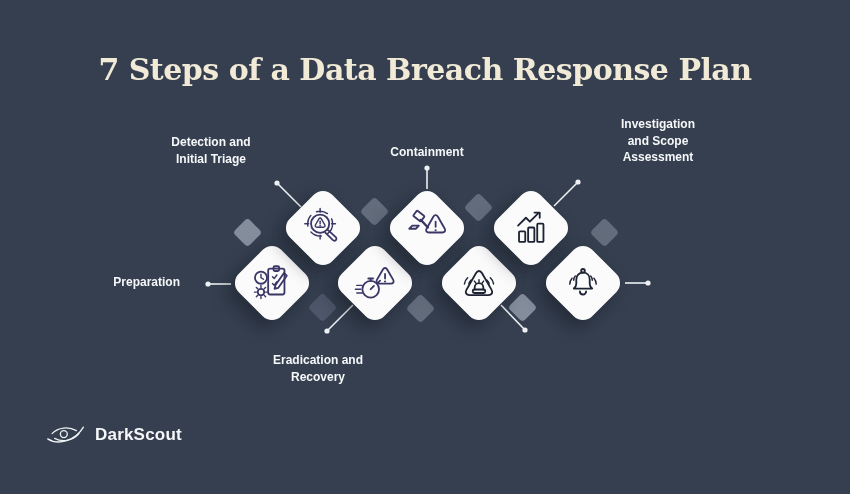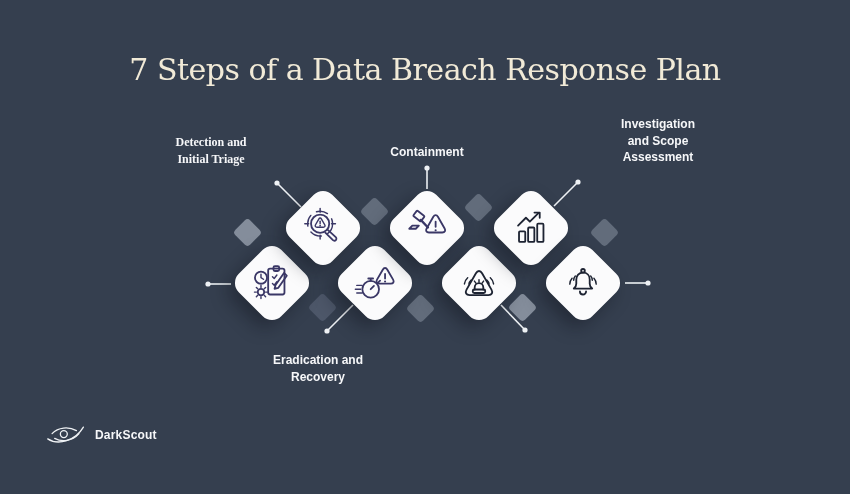--- a/index.html
+++ b/index.html
@@ -3,21 +3,21 @@
 <meta charset="utf-8">
 <style>
   html,body{margin:0;padding:0;}
   #canvas{
     position:relative;width:850px;height:494px;overflow:hidden;
     background:var(--background,#353f4f);
     font-family:"Liberation Sans",sans-serif;
   }
   .title{
     position:absolute;top:52px;left:0;width:100%;text-align:center;
-    font-family:"DejaVu Serif",serif;font-weight:400;font-size:30px;
+    font-family:"DejaVu Serif",serif;font-weight:700;font-size:30px;
     letter-spacing:-.5px;color:var(--title_color,#f1ead7);
   }
   
   .dm{position:absolute;width:21px;height:21px;border-radius:4px;transform:rotate(45deg);}
   .dm.light{background:var(--diamond_light,#848d9b);}
   .dm.mid{background:var(--diamond_mid,#626c7b);}
   .dm.dark{background:var(--diamond_dark,#4d5769);}
   
   .connectors{position:absolute;left:0;top:0;}
   .connectors line{stroke:var(--connector_color,#eef1f4);stroke-width:1.6;}
@@ -36,38 +36,38 @@
   .icon.ink-b *{stroke:var(--icon_ink_b,#1d2332);}
   .icon .thin{stroke-width:1.5;}
   .icon .thick{stroke-width:2.4;}
   
   .lbl{
     position:absolute;color:var(--label_color,#f6f7f9);
     font-weight:700;font-size:12px;line-height:1.38;
     white-space:pre-line;text-align:center;
   }
   .lbl-prep{left:40px;top:274px;width:140px;text-align:right;}
-  .lbl-detect{left:129px;top:134px;width:164px;font-family:Liberation Serif, serif;}
+  .lbl-detect{left:129px;top:134px;width:164px;}
   .lbl-contain{left:350px;top:144px;width:154px;}
   .lbl-invest{left:584px;top:116px;width:148px;}
   .lbl-notif{left:643px;top:257px;width:152px;}
   .lbl-erad{left:236px;top:352px;width:164px;}
   .lbl-post{left:445px;top:348px;width:164px;}
   
   .t-prep{left:242px;top:253px;}
   .t-detect{left:293px;top:198px;}
   .t-erad{left:345px;top:253px;}
   .t-contain{left:397px;top:198px;}
   .t-post{left:449px;top:253px;}
   .t-invest{left:501px;top:198px;}
   .t-notif{left:553px;top:253px;}
   
   .brand{position:absolute;left:46px;top:421px;display:flex;align-items:center;gap:9px;}
   .brand svg *{fill:none;stroke:var(--connector_color,#eef1f4);stroke-width:1.5;stroke-linecap:round;}
-  .brand .name{color:var(--label_color,#f6f7f9);font-weight:600;font-size:12px;letter-spacing:.2px;}
+  .brand .name{color:var(--label_color,#f6f7f9);font-weight:600;font-size:17px;letter-spacing:.2px;}
 </style>
 </head>
 <body>
 
 <div id="canvas">
 
   <div class="title">7 Steps of a Data Breach Response Plan</div>
 
   <div class="dm light" style="left:236.5px;top:221.5px;"></div>
   <div class="dm mid" style="left:363.5px;top:200.5px;"></div>
@@ -177,20 +177,21 @@
     <div class="ic">
         <svg class="icon ink-b" width="46" height="46" viewBox="0 0 48 48">
       <path d="M24 13.2 c4.3 0 7 3 7 7.2 v4.4 c0 2.6 1 3.8 2.6 5 h-19.2 c1.6-1.2 2.6-2.4 2.6-5 v-4.4 c0-4.2 2.7-7.2 7-7.2 z"></path>
       <circle cx="24" cy="11.3" r="1.9"></circle>
       <path d="M20.8 32.8 a3.2 3.2 0 0 0 6.4 0"></path>
       <path class="thin" d="M12.6 19 a9.5 9.5 0 0 0 -2.4 6.2 M16 16.8 a6.5 6.5 0 0 0 -1.7 4.4 M35.4 19 a9.5 9.5 0 0 1 2.4 6.2 M32 16.8 a6.5 6.5 0 0 1 1.7 4.4"></path>
     </svg>
       </div>
   </div>
 
+  <div class="lbl lbl-prep">Preparation</div>
   <div class="lbl lbl-detect">Detection and
 Initial Triage</div>
   <div class="lbl lbl-erad">Eradication and
 Recovery</div>
   <div class="lbl lbl-contain">Containment</div>
   <div class="lbl lbl-invest">Investigation
 and Scope
 Assessment</div>
 
   <div class="brand">

